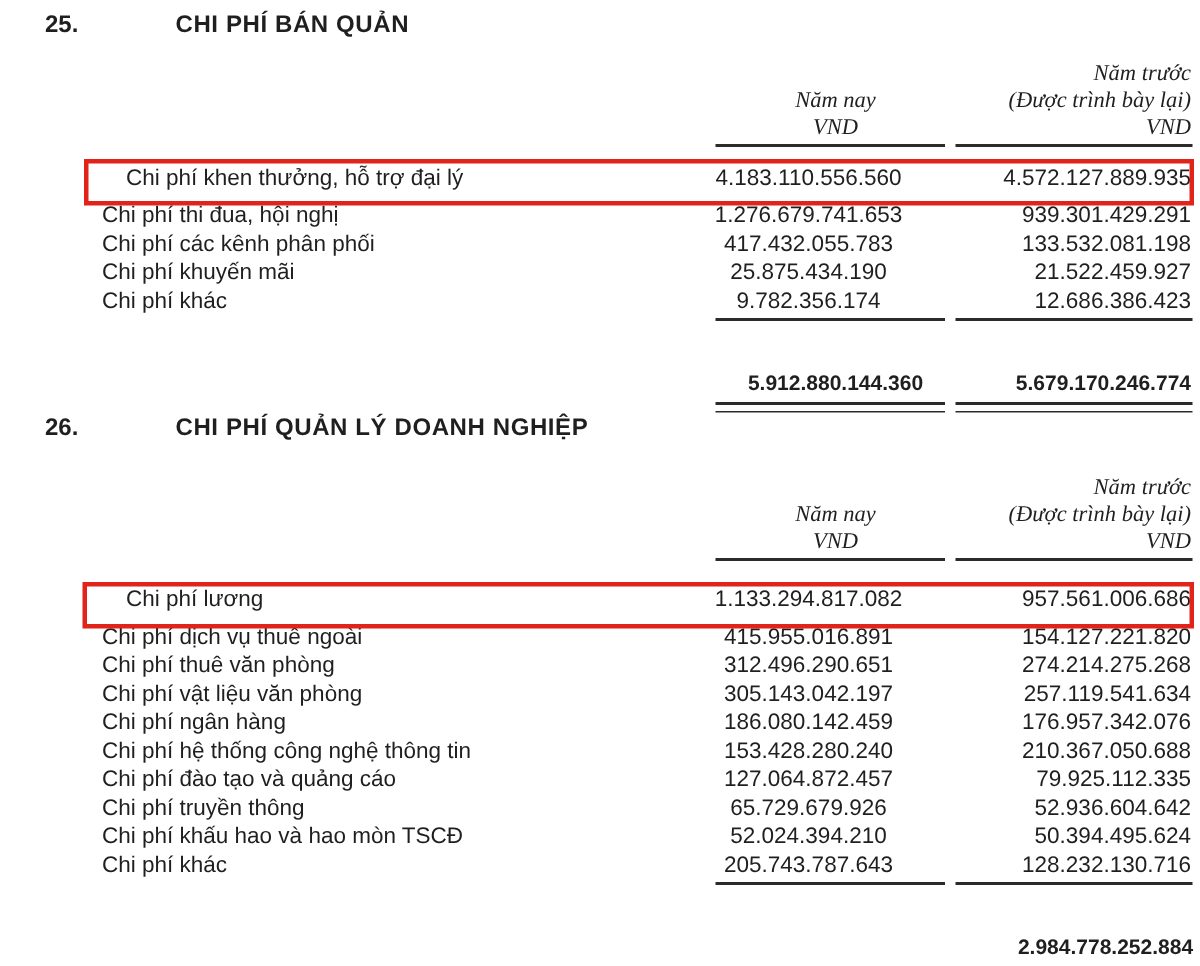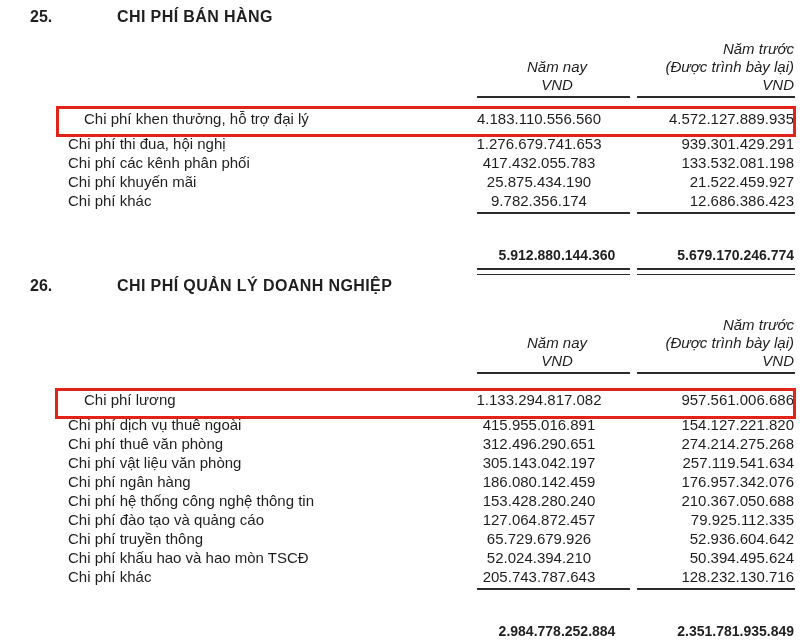--- a/index.html
+++ b/index.html
@@ -23,21 +23,21 @@
          font-size:15px; padding-right:6px; white-space:nowrap; }
   .row .lbl { flex:1; padding-left:68px; overflow:hidden; }
   .row .n1  { width:150px; text-align:center; }
   .row .n2  { width:180px; text-align:right; }
   .row.boxed { height:30px; line-height:30px;margin-left:16px; }
   .row.total { height:22px; line-height:22px; font-weight:bold; font-size:14px;margin-top:28px; }
   .row.total .n1 { margin-right:-18px; }
 
   
   .colheads { font-style:italic; font-size:15px; }
-  .colheads .row { height:18px; line-height:18px; }
+  .colheads .row { height:18px; line-height:18px;font-family:Liberation Serif, serif; }
   .colheads .n1 { margin-right:-18px; }
 
   
   .sep  { display:flex; justify-content:flex-end; padding-right:5px; height:4px; margin-top:2px; }
   .sep .spacer { flex:1; }
   .sep .l1 { width:153px; height:0; border-top:2px solid #2b2b2b; margin-right:7px; }
   .sep .l2 { width:158px; height:0; border-top:2px solid #2b2b2b; }
   .dsep { display:flex; justify-content:flex-end; padding-right:5px; height:7px; margin-top:2px; }
   .dsep .spacer { flex:1; }
   .dsep .dl1 { width:153px; height:4px; border-top:2px solid #2b2b2b; border-bottom:1px solid #2b2b2b; margin-right:7px; }
@@ -46,21 +46,21 @@
   
   .redbox { position:absolute; box-sizing:border-box; border:3px solid #e2231a; background:transparent; }
   #redbox1 { left:56px; top:106px; width:740px; height:31px; }
   #redbox2 { left:55px; top:388px; width:741px; height:31px; }
 </style>
 </head>
 <body>
 
 <div class="sechead abs" style="top:8px">
   <span class="secnum">25.</span>
-  <span class="sectitle">CHI PHÍ BÁN HÀNG</span>
+  <span class="sectitle">CHI PHÍ BÁN QUẢN</span>
 </div>
 
 <div class="colheads abs" style="top:40px">
   <div class="row">
     <span class="lbl"></span>
     <span class="n1"></span>
     <span class="n2">Năm trước</span>
   </div>
   <div class="row">
     <span class="lbl"></span>
@@ -202,21 +202,20 @@
     <span class="n2">128.232.130.716</span>
   </div>
   <div class="sep">
     <span class="spacer"></span>
       <span class="l1"></span>
       <span class="l2"></span>
   </div>
   <div class="row total">
     <span class="lbl"></span>
     <span class="n1">2.984.778.252.884</span>
-    <span class="n2">2.351.781.935.849</span>
   </div>
   <div class="dsep">
     <span class="spacer"></span>
       <span class="dl1"></span>
       <span class="dl2"></span>
   </div>
 </div>
 
 <div class="redbox" id="redbox1"></div>
 <div class="redbox" id="redbox2"></div>

